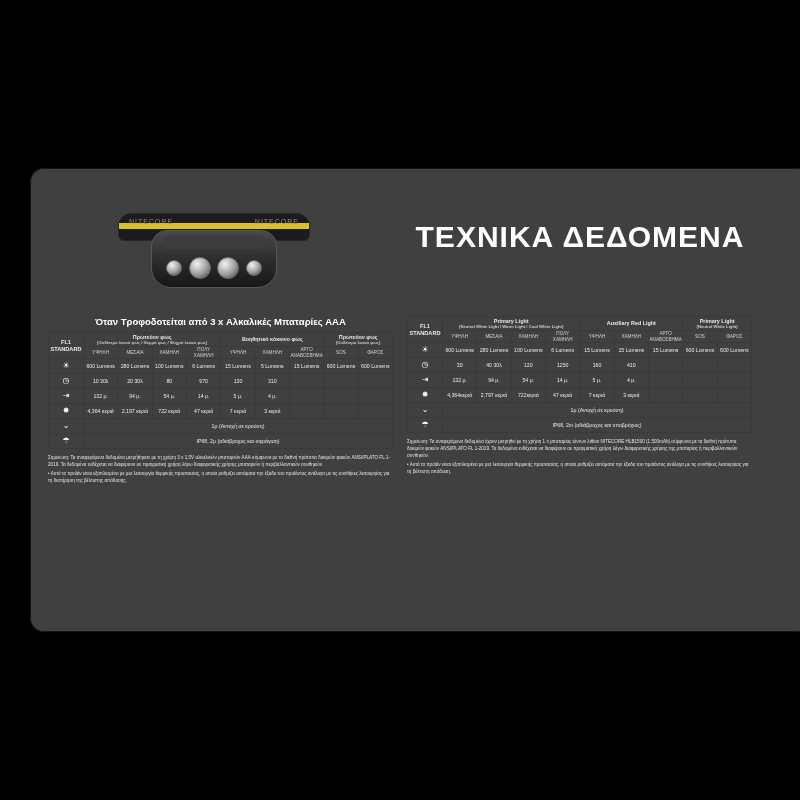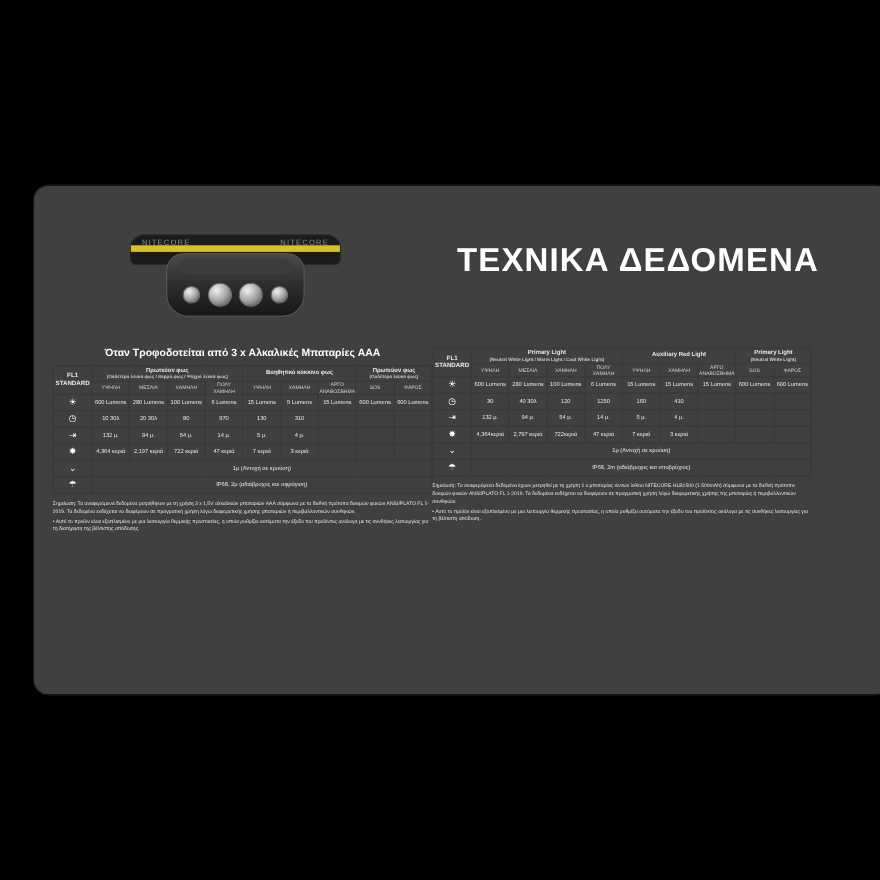--- a/index.html
+++ b/index.html
@@ -12,21 +12,21 @@
   .band{position:absolute;left:0;top:0;width:190px;height:26px;background:#1b1b1b;border-radius:13px 13px 6px 6px;border:1px solid #2a2a2a;}
   .band-stripe{position:absolute;left:0;top:9px;width:190px;height:6px;background:#d8c22c;}
   .band-text-l{position:absolute;left:10px;top:4px;font-size:7px;color:#8a8a8a;letter-spacing:1px;}
   .band-text-r{position:absolute;right:10px;top:4px;font-size:7px;color:#8a8a8a;letter-spacing:1px;}
   .lamp{position:absolute;left:33px;top:17px;width:124px;height:56px;background:linear-gradient(180deg,#4a4a4a 0%,#2b2b2b 55%,#171717 100%);border-radius:16px 16px 20px 20px;border:1px solid #565656;}
   .lamp-top{position:absolute;left:10px;top:4px;width:104px;height:14px;background:#3d3d3d;border-radius:10px;}
   .leds{position:absolute;left:14px;top:24px;width:96px;height:26px;display:flex;justify-content:space-between;align-items:center;}
   .led{width:20px;height:20px;border-radius:50%;background:radial-gradient(circle at 35% 30%,#f2f2f2,#9c9c9c 55%,#3a3a3a 100%);border:1px solid #6d6d6d;}
   .led.small{width:14px;height:14px;}
   .title{position:absolute;left:370px;top:52px;width:360px;text-align:center;font-size:30px;font-weight:bold;letter-spacing:1px;}
-  .cols{position:absolute;left:18px;top:148px;width:704px;display:flex;}
+  .cols{position:absolute;left:18px;top:148px;width:704px;display:flex;gap:14px;}
   .col{width:345px;}
   .col-head{text-align:center;font-size:9.5px;font-weight:bold;margin-bottom:5px;}
   .col-head.y{color:#f0d22a;}
   table{border-collapse:collapse;width:100%;table-layout:fixed;}
   td,th{border:1px solid #3a3a3a;font-size:5.2px;text-align:center;color:#e8e8e8;padding:0;line-height:1.25;font-weight:normal;}
   .grp{font-size:5.4px;font-weight:bold;height:13px;}
   .sub{font-size:4.6px;height:11px;color:#cfcfcf;}
   .fl1{font-size:5.6px;font-weight:bold;}
   .val{height:15px;font-size:5.4px;}
   .icn{width:34px;}

